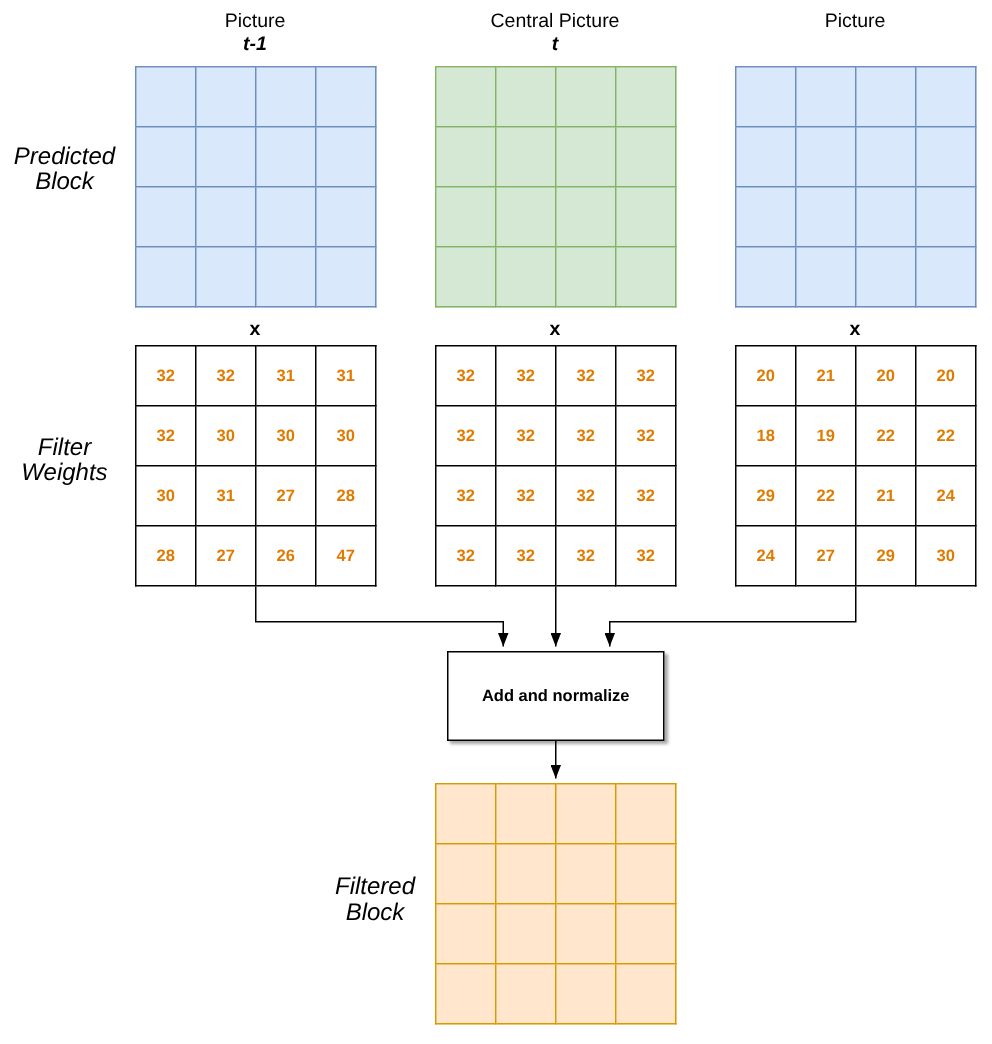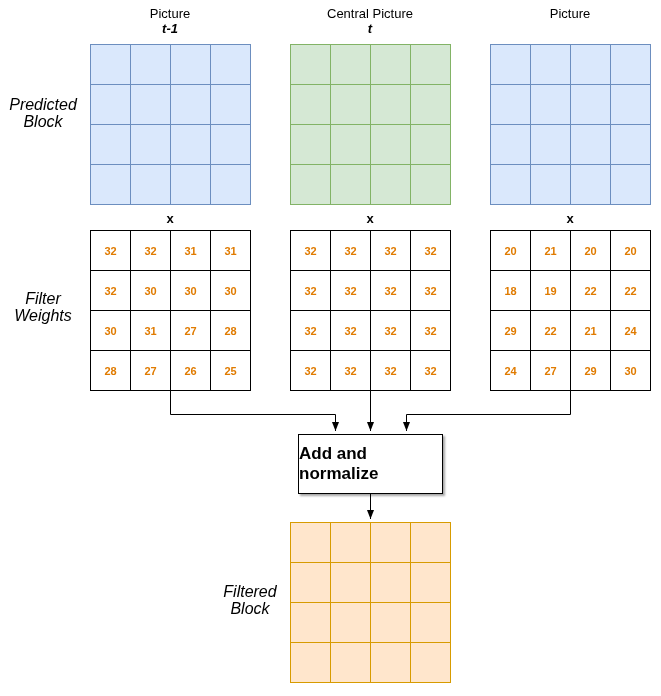--- a/index.html
+++ b/index.html
@@ -19,21 +19,21 @@
                       font-weight:bold; font-size:11px; text-align:center; vertical-align:middle;
                       color:var(--weight-text,#E07B00); }
 
   .x-label { width:160px; text-align:center; font-weight:bold; font-size:13px; color:#000; }
 
   .side-label { font-style:italic; font-size:16px; line-height:17px; text-align:center; color:#000; }
 
   .add-box { width:143px; height:58px; background:#ffffff; border:1px solid #000000;
              box-shadow:2px 2px 2px rgba(0,0,0,0.35);
              display:flex; align-items:center; justify-content:center;
-             font-weight:bold; font-size:17px; color:#000; }
+             font-weight:bold; font-size:11px; color:#000; }
 
   svg.connectors { position:absolute; left:0; top:0; pointer-events:none; }
 </style>
 </head>
 <body>
 
 <div class="canvas">
 
   <svg class="connectors" width="661" height="696">
     <defs>
@@ -175,21 +175,21 @@
     <tr>
           <td>30</td>
           <td>31</td>
           <td>27</td>
           <td>28</td>
         </tr>
     <tr>
           <td>28</td>
           <td>27</td>
           <td>26</td>
-          <td>25</td>
+          <td>47</td>
         </tr>
   </tbody>
     </table>
   <table class="grid weights abs" style="left:290px;top:230px">
     <tbody>
         <tr>
           <td>32</td>
           <td>32</td>
           <td>32</td>
           <td>32</td>

